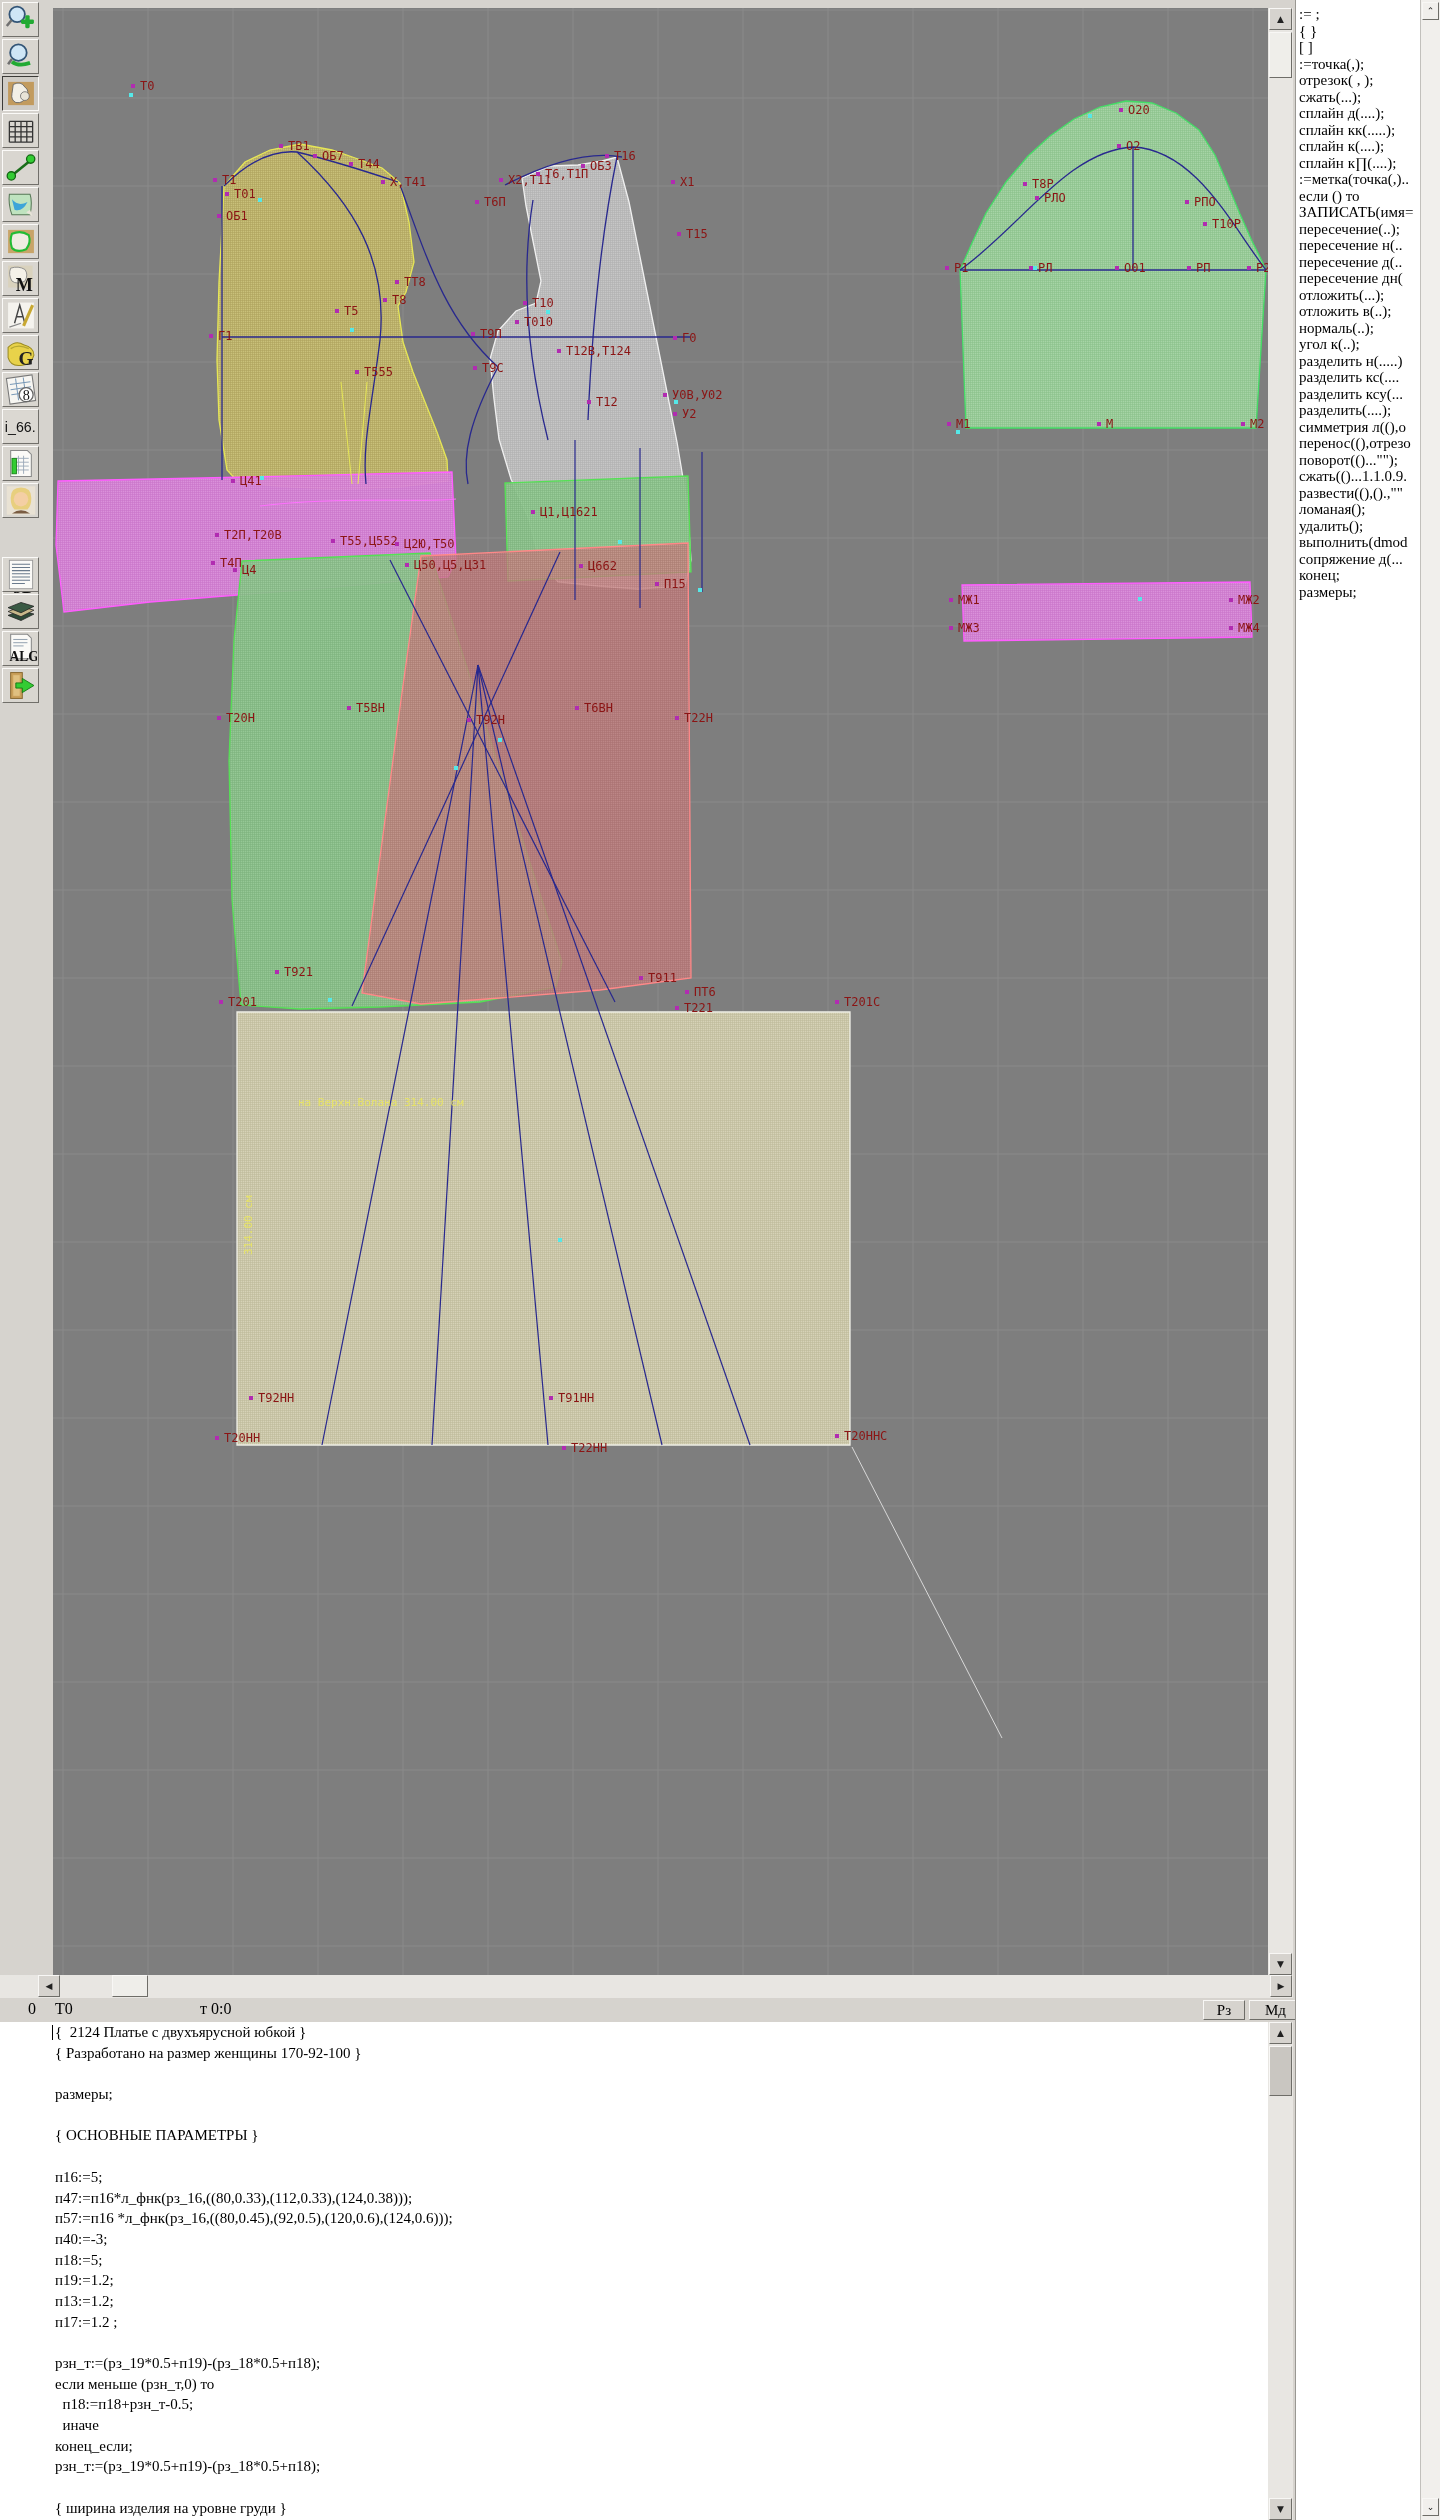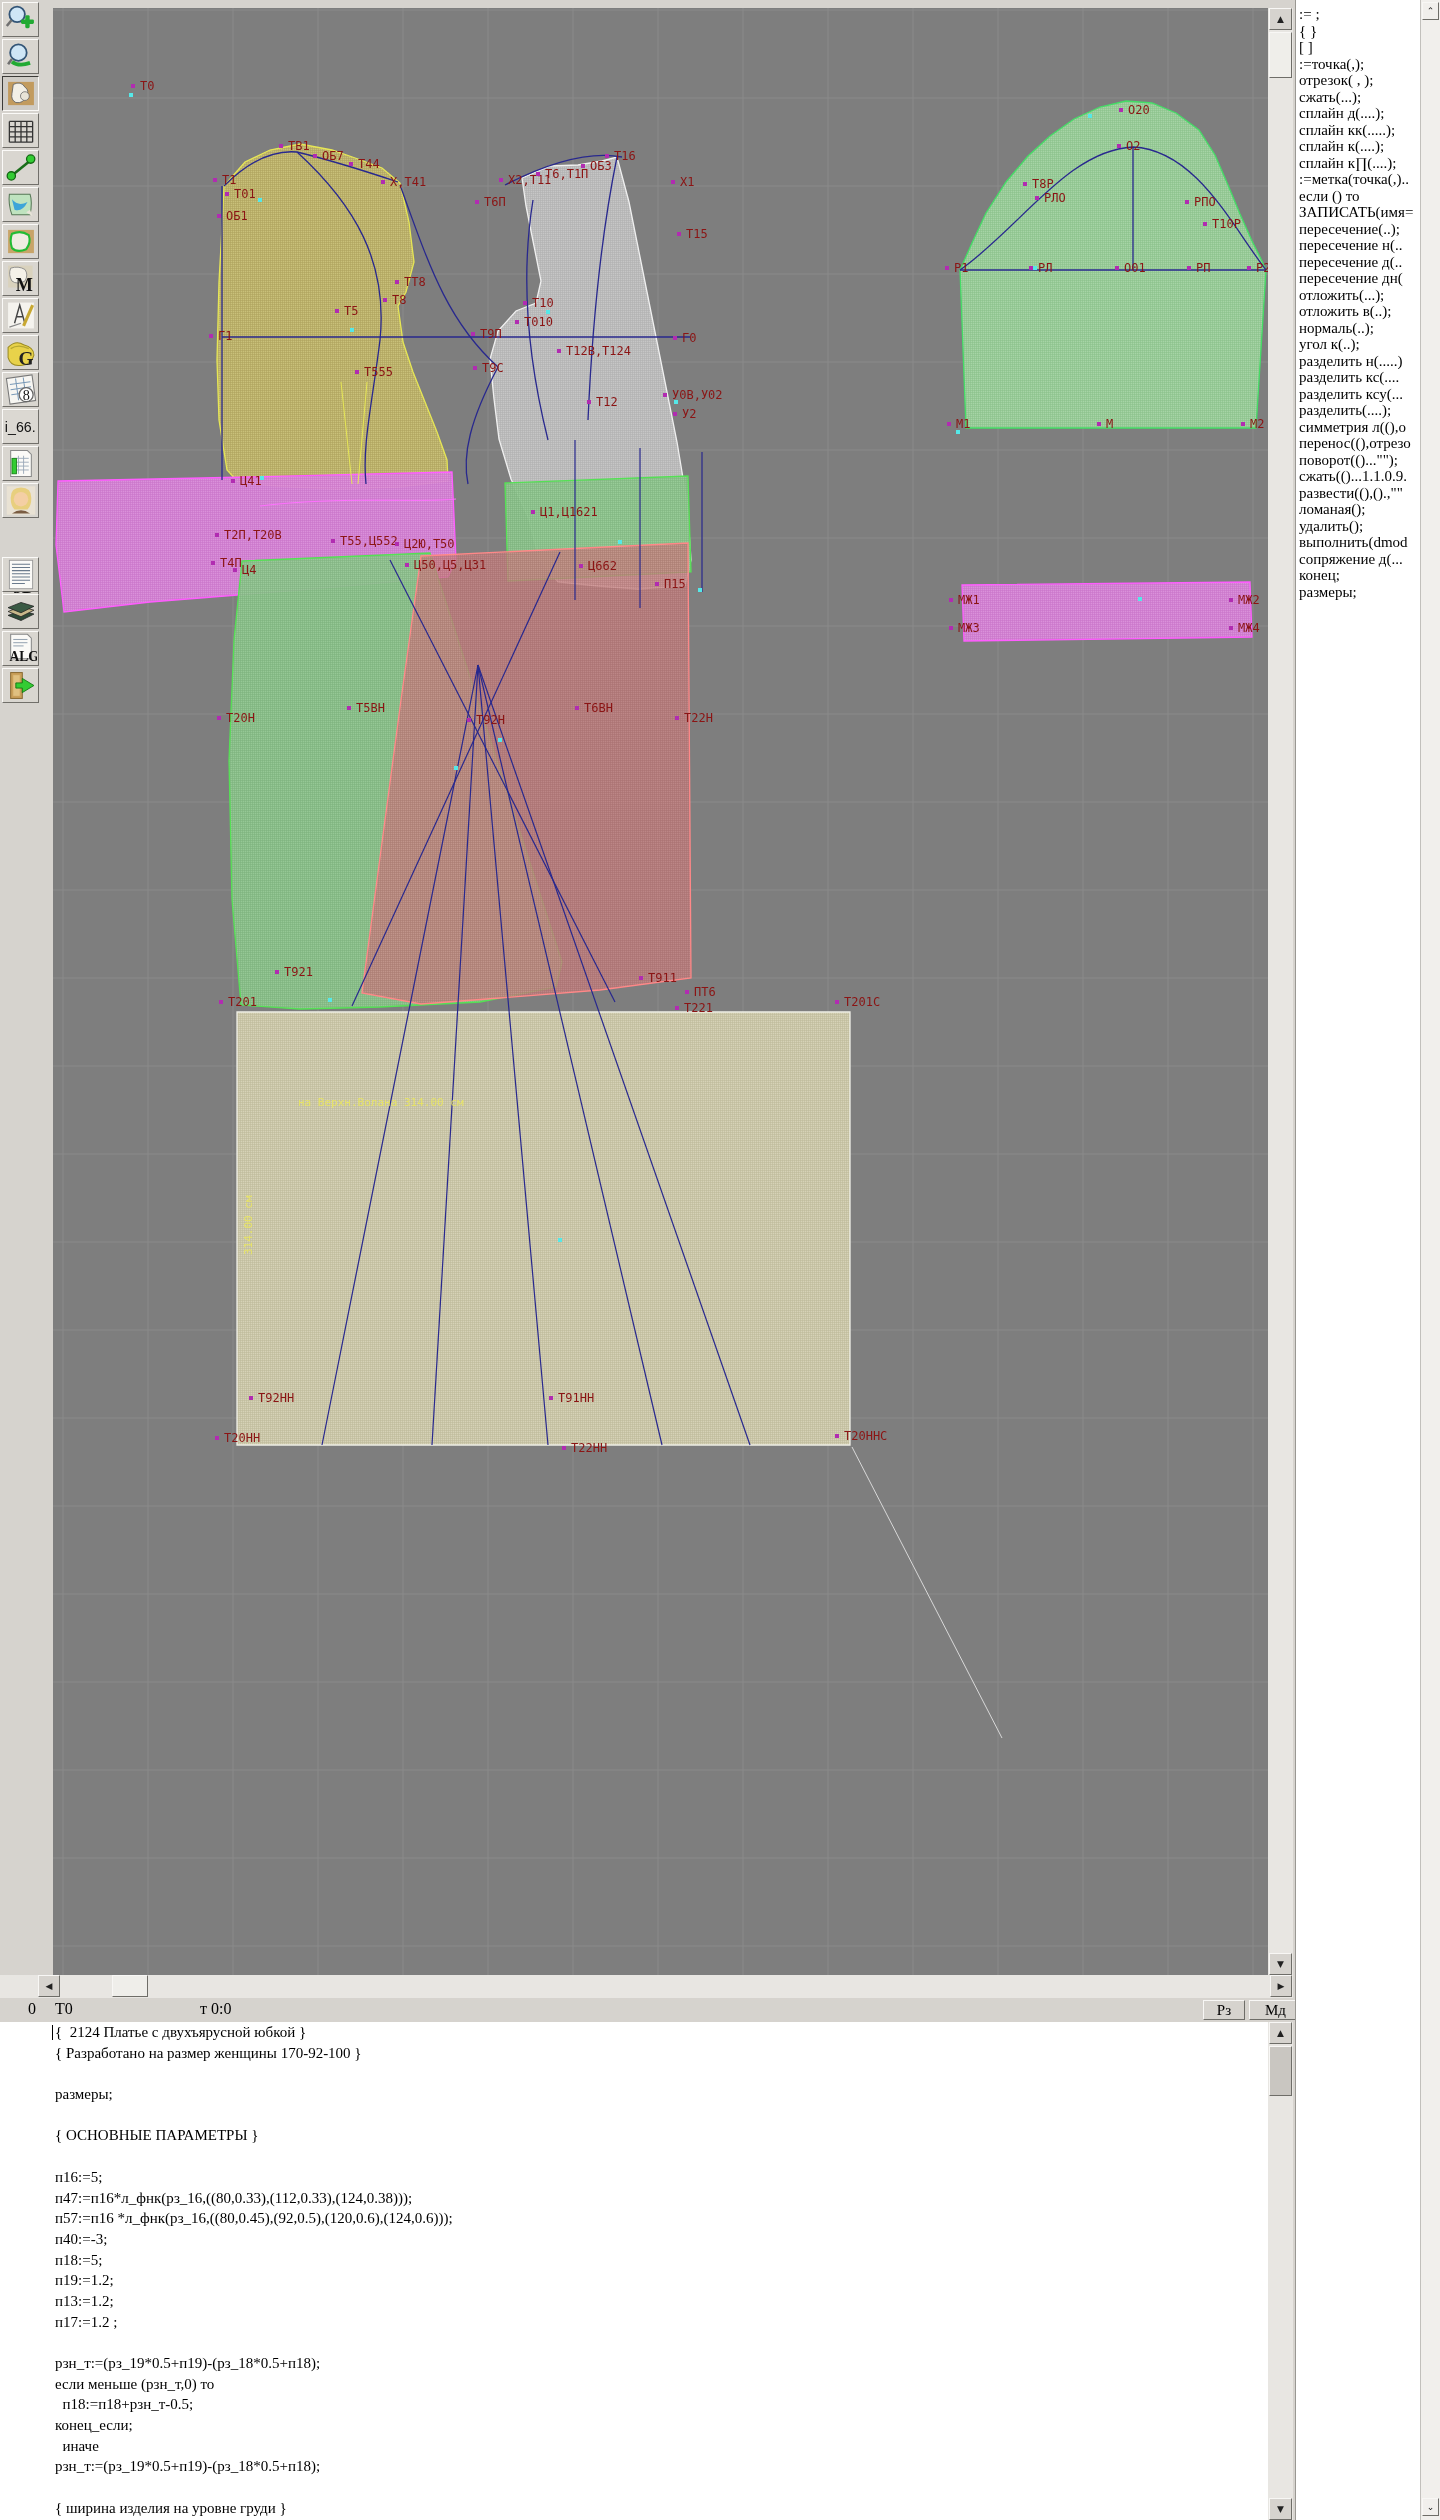--- a/index.html
+++ b/index.html
@@ -510,22 +510,22 @@
       <div class="ed-line">п57:=п16 *л_фнк(рз_16,((80,0.45),(92,0.5),(120,0.6),(124,0.6)));</div>
       <div class="ed-line">п40:=-3;</div>
       <div class="ed-line">п18:=5;</div>
       <div class="ed-line">п19:=1.2;</div>
       <div class="ed-line">п13:=1.2;</div>
       <div class="ed-line">п17:=1.2 ;</div>
       <div class="ed-line"></div>
       <div class="ed-line">рзн_т:=(рз_19*0.5+п19)-(рз_18*0.5+п18);</div>
       <div class="ed-line">если меньше (рзн_т,0) то</div>
       <div class="ed-line">  п18:=п18+рзн_т-0.5;</div>
+      <div class="ed-line">  иначе</div>
       <div class="ed-line">конец_если;</div>
-      <div class="ed-line">  иначе</div>
       <div class="ed-line">рзн_т:=(рз_19*0.5+п19)-(рз_18*0.5+п18);</div>
       <div class="ed-line"></div>
       <div class="ed-line">{ ширина изделия на уровне груди }</div>
     </div>
 
   <div class="abs track" style="left:1268px;top:2022px;width:25px;height:498px;">
     <div class="bevel arrowbox" style="left:1px;top:0;width:23px;height:22px;">▲</div>
     <div class="bevel thumb" style="left:1px;top:24px;width:23px;height:50px;background:#c9c6c1;"></div>
     <div class="bevel arrowbox" style="left:1px;top:476px;width:23px;height:22px;">▼</div>
   </div>

